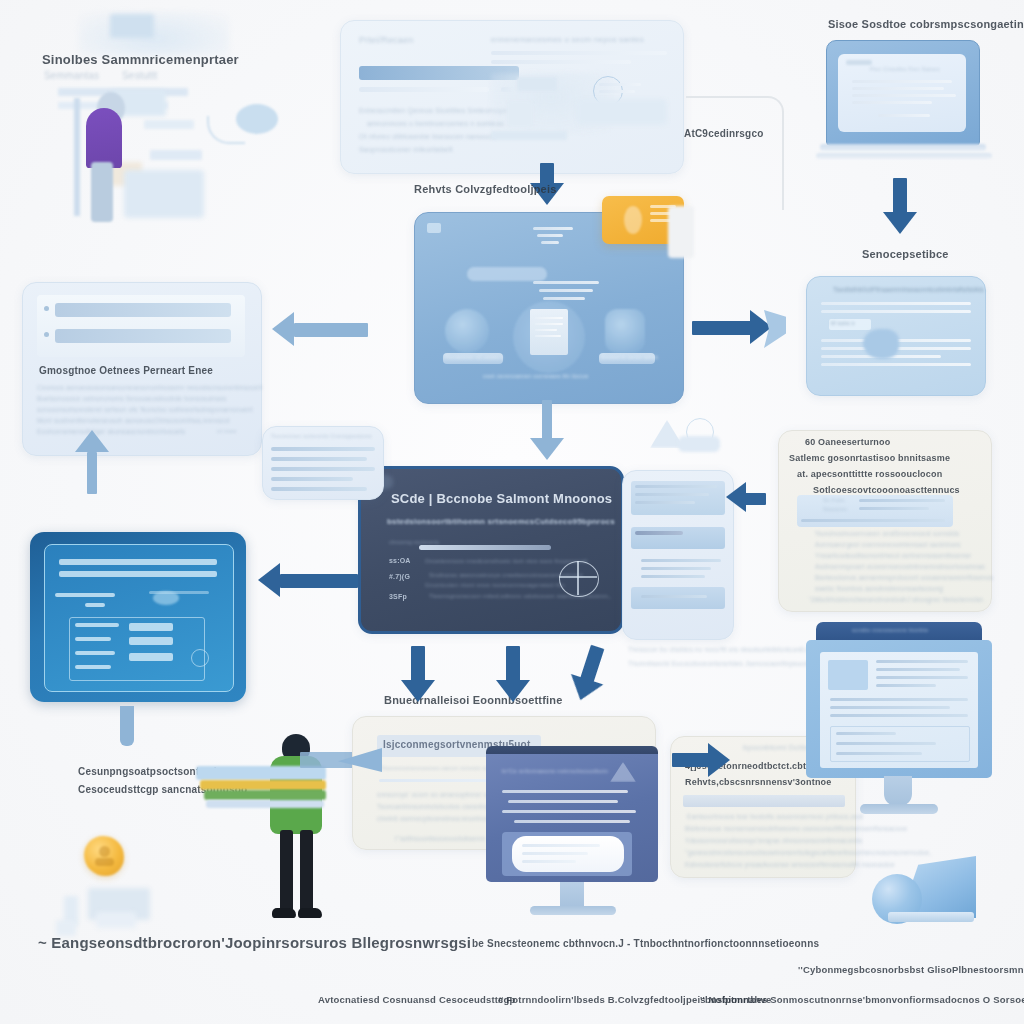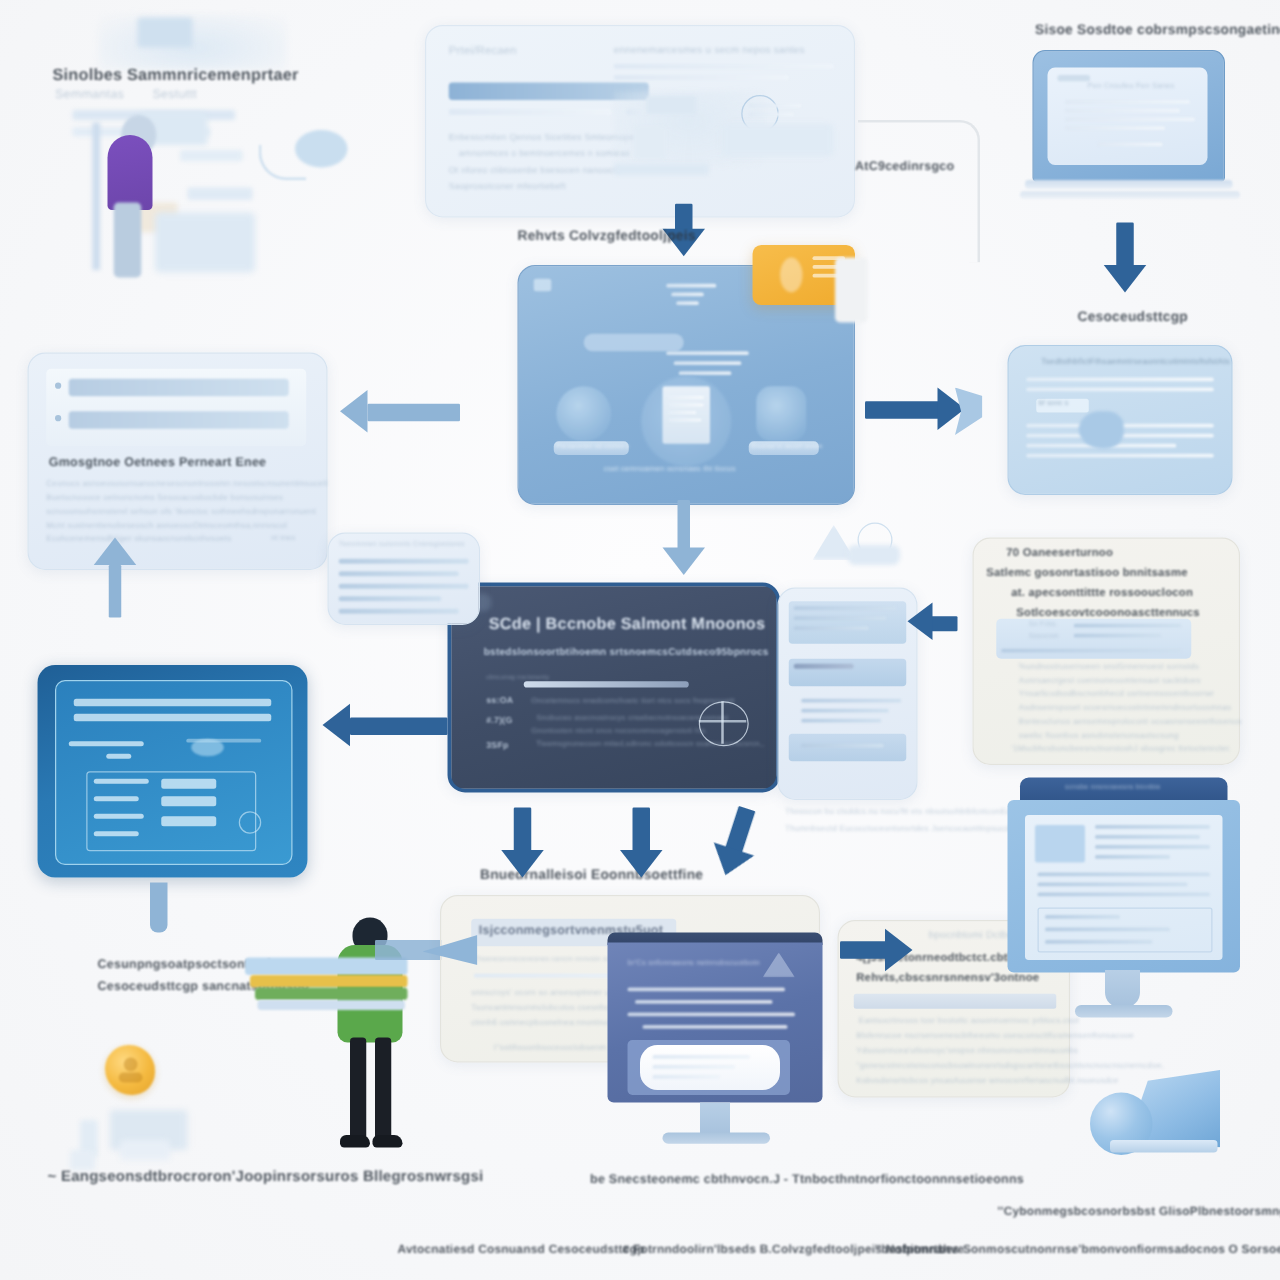--- a/index.html
+++ b/index.html
@@ -194,21 +194,21 @@
       <div class="abs" style="left:8px;top:6px;width:26px;height:5px;background:#cfdeec;border-radius:2px;filter:blur(.8px);"></div>
     </div>
     <div class="abs laptop-base" style="left:14px;top:134px;width:166px;height:7px;"></div>
     <div class="abs laptop-base" style="left:10px;top:143px;width:176px;height:6px;opacity:.7;"></div>
   </div>
 
   <div class="arrow" style="left:882px;top:178px;width:36px;height:58px;">
     <div class="shaft" style="left:11px;top:0;width:14px;height:36px;"></div>
     <div class="head-dn" style="left:1px;top:34px;"></div>
   </div>
-  <div class="abs ptxt" style="left:862px;top:248px;font-size:11px;">Cesoceudsttcgp</div>
+  <div class="abs ptxt" style="left:862px;top:248px;font-size:11px;">Senocepsetibce</div>
 
   <div class="abs elbow" style="left:686px;top:96px;width:96px;height:112px;border-left:none;border-bottom:none;border-radius:0 16px 0 0;"></div>
   <div class="abs ptxt" style="left:684px;top:128px;font-size:10px;">AtC9cedinrsgco</div>
 
   <div class="abs panel panel-mid" style="left:414px;top:212px;width:268px;height:190px;">
     <div class="abs" style="left:12px;top:10px;width:14px;height:10px;background:rgba(235,245,253,.55);border-radius:2px;filter:blur(.7px);"></div>
     <div class="abs bar w" style="left:118px;top:14px;width:40px;height:3px;"></div>
     <div class="abs bar w" style="left:122px;top:21px;width:26px;height:3px;"></div>
     <div class="abs bar w" style="left:126px;top:28px;width:18px;height:3px;"></div>
 
@@ -278,23 +278,23 @@
     <div class="abs" style="left:22px;top:42px;width:42px;height:11px;background:rgba(240,248,254,.7);border-radius:2px;filter:blur(.6px);"></div>
     <div class="abs ptxt faint" style="left:24px;top:43px;font-size:5.5px;color:#3d5f80;">bf sonc s</div>
     <div class="abs bar w" style="left:14px;top:62px;width:150px;height:3px;"></div>
     <div class="abs bar w" style="left:14px;top:70px;width:150px;height:3px;"></div>
     <div class="abs bar w" style="left:14px;top:78px;width:120px;height:3px;"></div>
     <div class="abs bar w" style="left:14px;top:86px;width:150px;height:3px;"></div>
     <div class="abs" style="left:56px;top:52px;width:36px;height:30px;background:#a9c9e6;border-radius:50% 40% 45% 55%;filter:blur(1.4px);"></div>
   </div>
 
   <div class="abs panel panel-paper" style="left:778px;top:430px;width:212px;height:180px;">
-    <div class="abs ptxt" style="left:26px;top:6px;font-size:9px;">70  Oaneeserturnoo</div>
+    <div class="abs ptxt" style="left:26px;top:6px;font-size:9px;">60  Oaneeserturnoo</div>
     <div class="abs ptxt" style="left:10px;top:22px;font-size:9px;">Satlemc  gosonrtastisoo bnnitsasme</div>
-    <div class="abs ptxt" style="left:30px;top:38px;font-size:9px;">at. apecsonttittte rossoouclocon</div>
+    <div class="abs ptxt" style="left:18px;top:38px;font-size:9px;">at. apecsonttittte rossoouclocon</div>
     <div class="abs ptxt" style="left:34px;top:54px;font-size:9px;">Sotlcoescovtcooonoascttennucs</div>
 
     <div class="abs" style="left:18px;top:64px;width:156px;height:32px;background:linear-gradient(180deg,#dbe9f6,#cfe0f1);border-radius:4px;filter:blur(.5px);"></div>
     <div class="abs ptxt faint" style="left:44px;top:66px;font-size:5.5px;">Sn Fcbs.</div>
     <div class="abs ptxt faint" style="left:44px;top:75px;font-size:5.5px;">Sssocnm</div>
     <div class="abs bar b1" style="left:80px;top:68px;width:86px;height:3px;"></div>
     <div class="abs bar b1" style="left:80px;top:76px;width:70px;height:3px;"></div>
     <div class="abs bar b1" style="left:22px;top:88px;width:144px;height:3px;"></div>
 
     <div class="abs ptxt faint" style="left:36px;top:99px;font-size:6.5px;">%undnostrusernoeen snst5nnennoest sornstds</div>
@@ -516,19 +516,19 @@
       <div class="abs bar b1" style="left:16px;top:100px;width:86px;height:3px;"></div>
     </div>
     <div class="abs monitor-stand" style="left:78px;top:154px;width:28px;height:30px;border-radius:0 0 12px 12px;"></div>
     <div class="abs monitor-foot" style="left:54px;top:182px;width:78px;height:10px;"></div>
   </div>
 
   <div class="abs blob-wedge" style="left:900px;top:856px;width:76px;height:62px;clip-path:polygon(24% 14%,100% 0,100% 100%,0 100%);"></div>
   <div class="abs blob-sphere" style="left:872px;top:874px;width:50px;height:50px;"></div>
   <div class="abs blob-slab" style="left:888px;top:912px;width:86px;height:10px;"></div>
 
-  <div class="abs ptxt cap" style="left:38px;top:934px;font-size:12px;">~ Eangseonsdtbrocroron'Joopinrsorsuros Bllegrosnwrsgsi</div>
+  <div class="abs ptxt cap" style="left:38px;top:934px;font-size:15px;">~ Eangseonsdtbrocroron'Joopinrsorsuros Bllegrosnwrsgsi</div>
   <div class="abs ptxt cap" style="left:318px;top:994px;font-size:9.5px;">Avtocnatiesd  Cosnuansd  Cesoceudsttcgp</div>
   <div class="abs ptxt cap" style="left:498px;top:994px;font-size:9.5px;">#  Fotrnndoolirn'lbseds   B.Colvzgfedtooljpeis  Nofptmnahve</div>
   <div class="abs ptxt cap" style="left:700px;top:994px;font-size:9.5px;">''bnsbionrtbes  Sonmoscutnonrnse'bmonvonfiormsadocnos  O  Sorsoenot'bnsrsnnoS  bnnitsasme</div>
   <div class="abs ptxt cap" style="left:798px;top:964px;font-size:9.5px;">''Cybonmegsbcosnorbsbst  GlisoPlbnestoorsmngof'</div>
 
 </div>
 
 </body></html>

